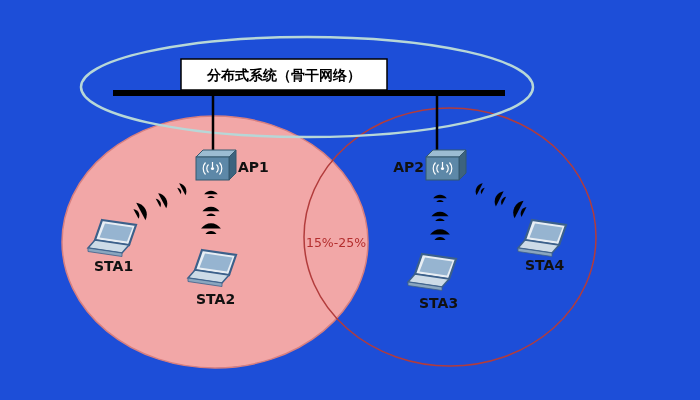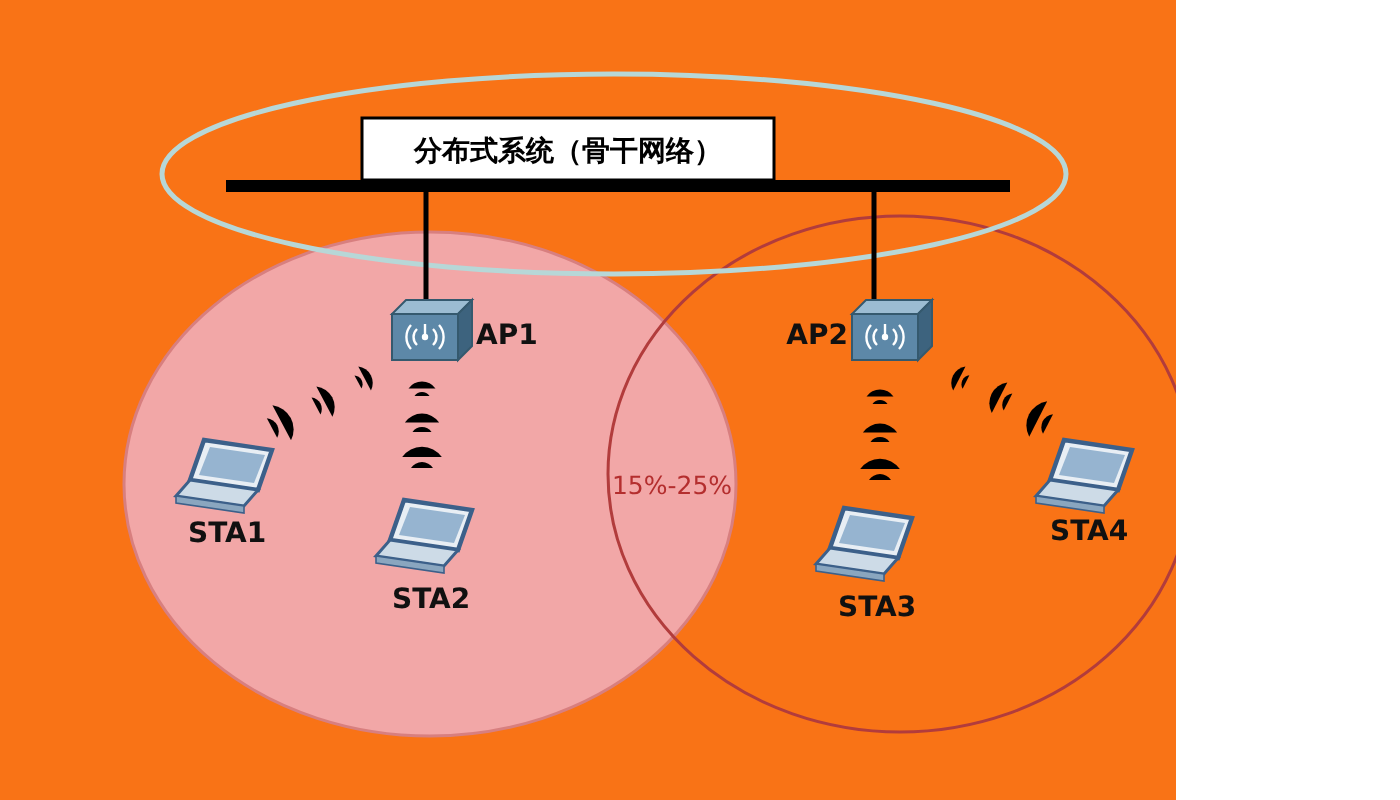--- a/index.html
+++ b/index.html
@@ -1,19 +1,19 @@
 <!DOCTYPE html>
 <html><head>
 <meta charset="utf-8">
 <style>
   html,body{margin:0;padding:0;background:#fff;}
   .canvas{
     position:relative;
-    width:588px;height:400px;
-    background:#f97316;
+    width:700px;height:400px;
+    background:#1d4ed8;
     overflow:hidden;
     font-family:"DejaVu Sans","Liberation Sans",sans-serif;
   }
   svg{position:absolute;left:0;top:0;}
   .node-label{font-family:"DejaVu Sans","Liberation Sans",sans-serif;font-size:14px;font-weight:bold;fill:#111;}
   .title-label{font-family:"DejaVu Sans","Liberation Sans",sans-serif;font-size:14px;font-weight:bold;fill:#000;}
   .overlap-label{font-family:"DejaVu Sans","Liberation Sans",sans-serif;font-size:12.5px;fill:#b42e2e;}
 </style>
 </head>
 <body>

